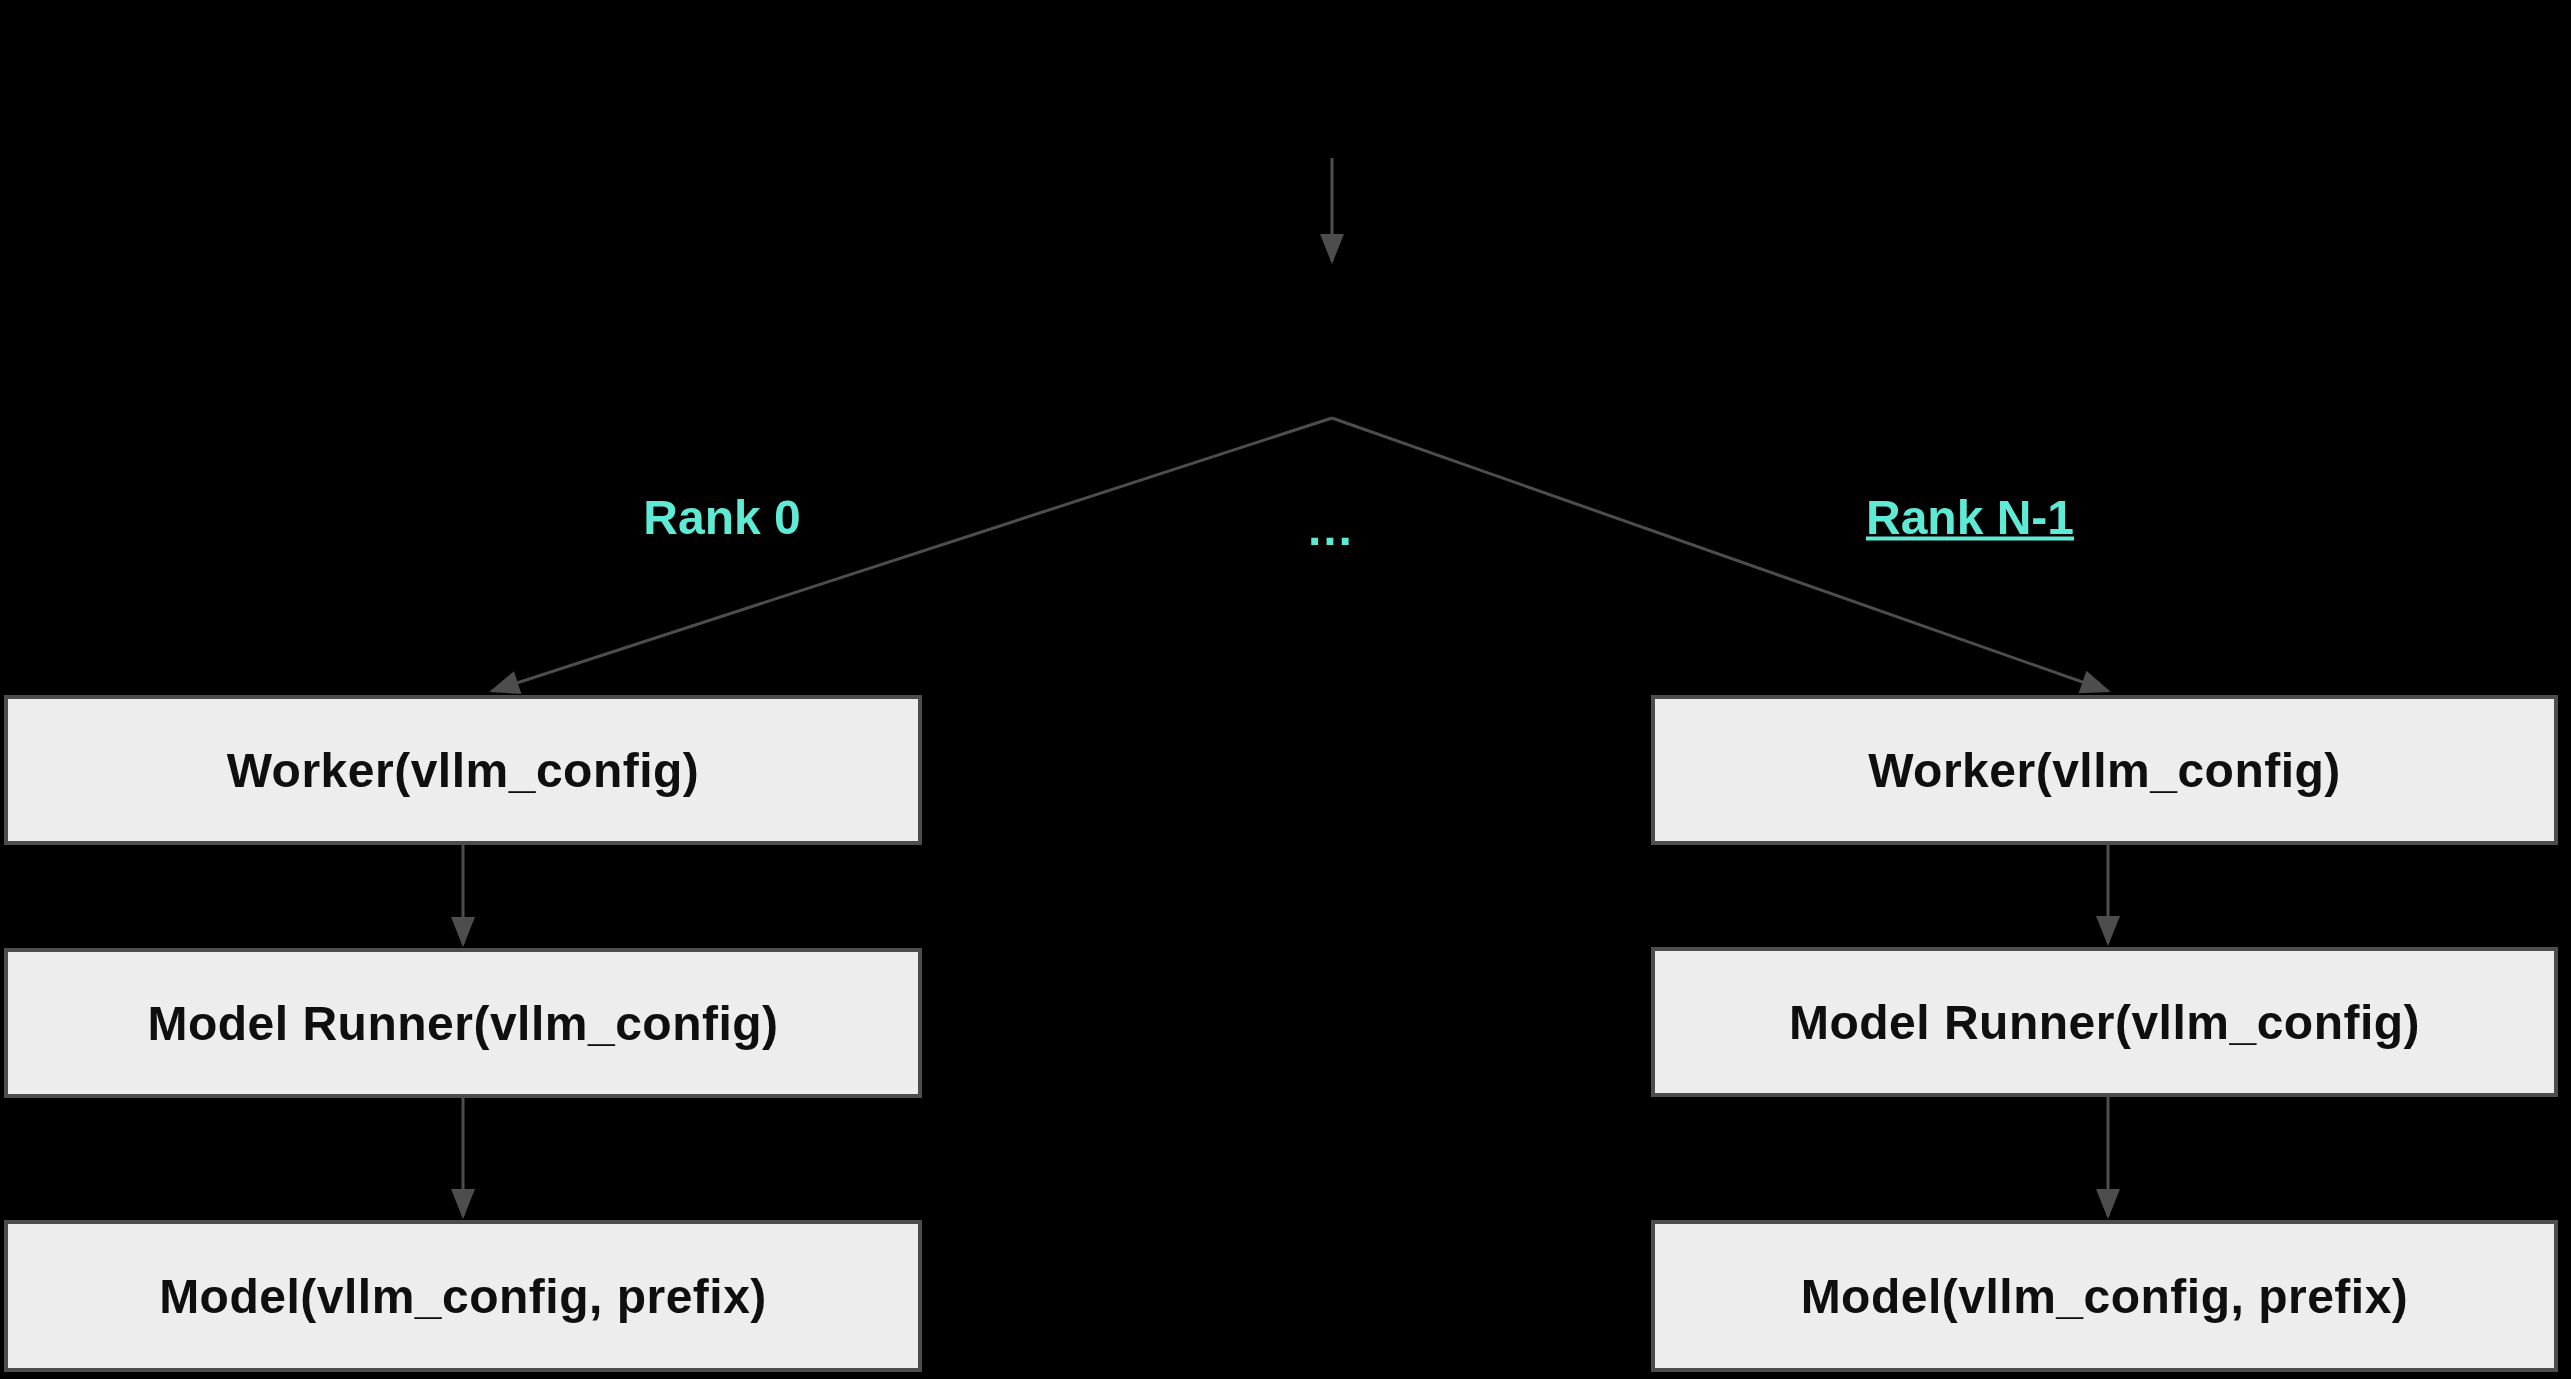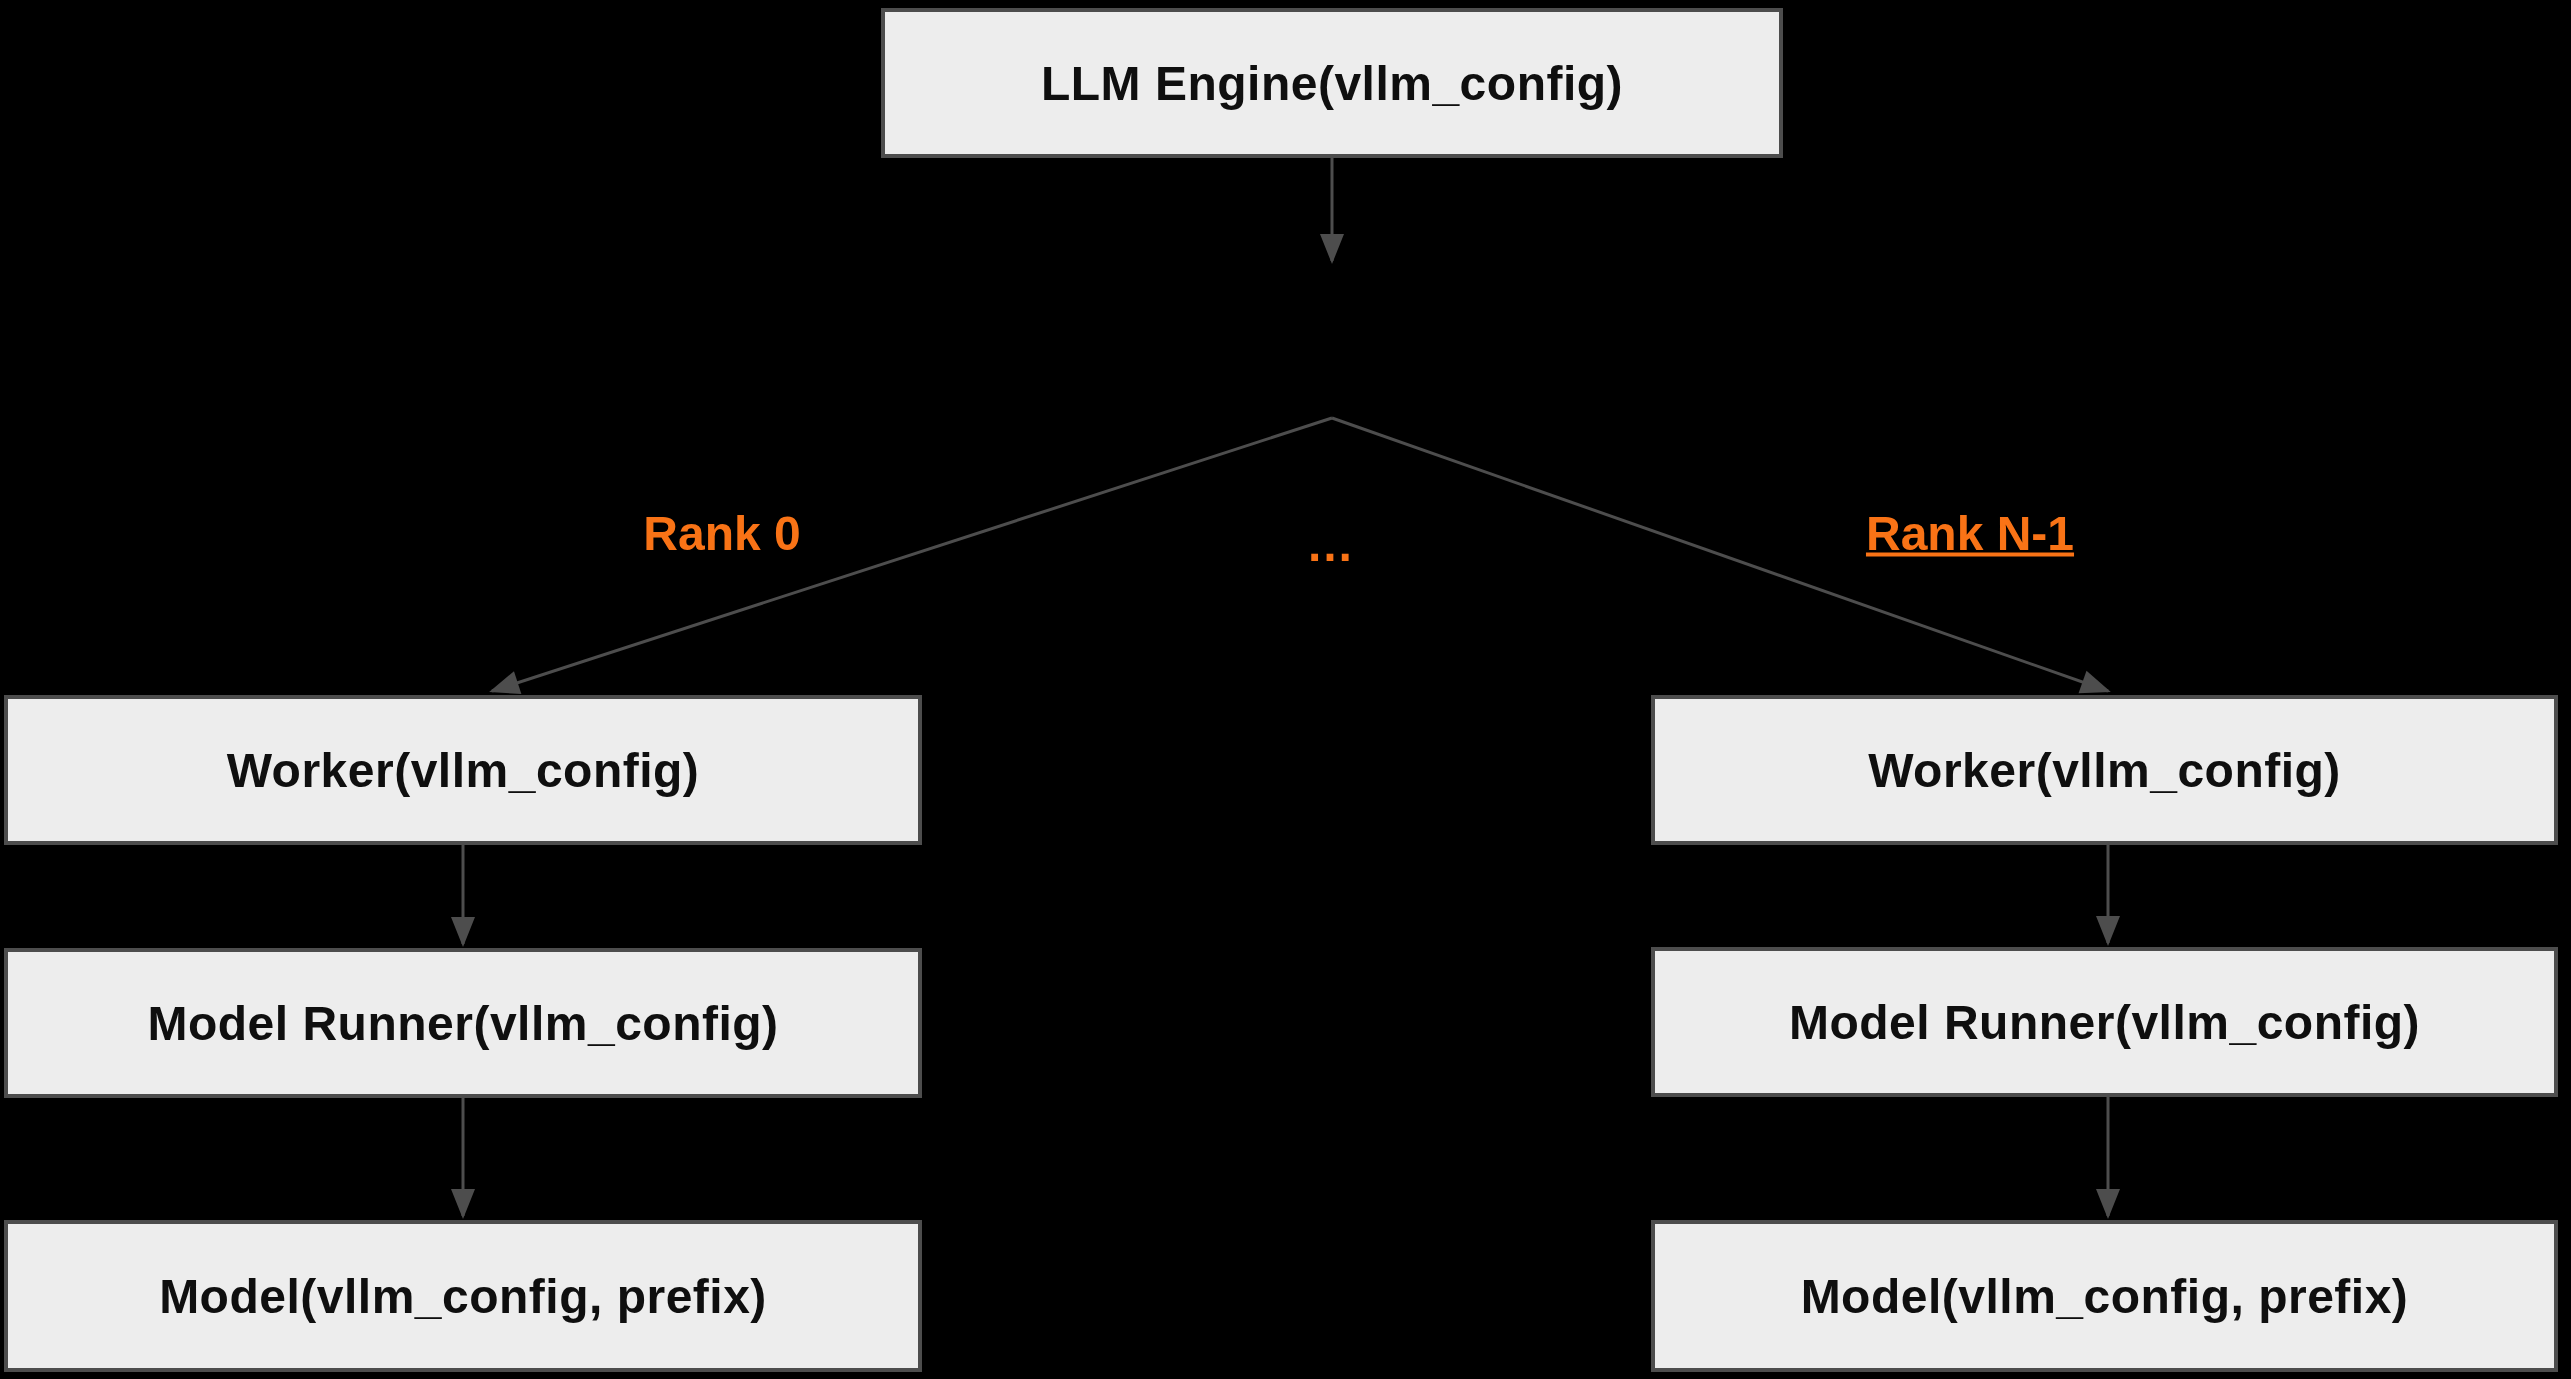--- a/index.html
+++ b/index.html
@@ -35,25 +35,24 @@
     align-items: center;
     justify-content: center;
     font-size: 48px;
     font-weight: 600;
     letter-spacing: 0.5px;
     white-space: nowrap;
   }
   .edge-label {
     position: absolute;
     transform: translate(-50%, -50%);
-    color: #f97316;
+    color: #5eead4;
     font-size: 48px;
     font-weight: 600;
     white-space: nowrap;
-    margin-top: 16px;
   }
   
   #node-llm-engine      { left: 881px;  top: 8px;    width: 902px; height: 150px; }
   #node-executor        { left: 881px;  top: 265px;  width: 902px; height: 153px; }
   #node-worker-rank0    { left: 4px;    top: 695px;  width: 918px; height: 150px; }
   #node-model-runner-rank0 { left: 4px; top: 948px;  width: 918px; height: 150px; }
   #node-model-rank0     { left: 4px;    top: 1220px; width: 918px; height: 152px; }
   #node-worker-rankn    { left: 1651px; top: 695px;  width: 907px; height: 150px; }
   #node-model-runner-rankn { left: 1651px; top: 947px; width: 907px; height: 150px; }
   #node-model-rankn     { left: 1651px; top: 1220px; width: 907px; height: 152px; }
@@ -75,23 +74,20 @@
     </defs>
     <line x1="1332" y1="158" x2="1332" y2="261" stroke="#4d4d4d" stroke-width="3" marker-end="url(#arrow)"></line>
     <line x1="1332" y1="418" x2="492" y2="691" stroke="#4d4d4d" stroke-width="3" marker-end="url(#arrow)"></line>
     <line x1="1332" y1="418" x2="2108" y2="691" stroke="#4d4d4d" stroke-width="3" marker-end="url(#arrow)"></line>
     <line x1="463" y1="845" x2="463" y2="944" stroke="#4d4d4d" stroke-width="3" marker-end="url(#arrow)"></line>
     <line x1="463" y1="1098" x2="463" y2="1216" stroke="#4d4d4d" stroke-width="3" marker-end="url(#arrow)"></line>
     <line x1="2108" y1="845" x2="2108" y2="943" stroke="#4d4d4d" stroke-width="3" marker-end="url(#arrow)"></line>
     <line x1="2108" y1="1097" x2="2108" y2="1216" stroke="#4d4d4d" stroke-width="3" marker-end="url(#arrow)"></line>
   </svg>
 
-  <div class="node" id="node-llm-engine">
-    <span>LLM Engine(vllm_config)</span>
-  </div>
 
 
   <div class="node" id="node-worker-rank0">
     <span>Worker(vllm_config)</span>
   </div>
 
   <div class="node" id="node-model-runner-rank0">
     <span>Model Runner(vllm_config)</span>
   </div>
 

